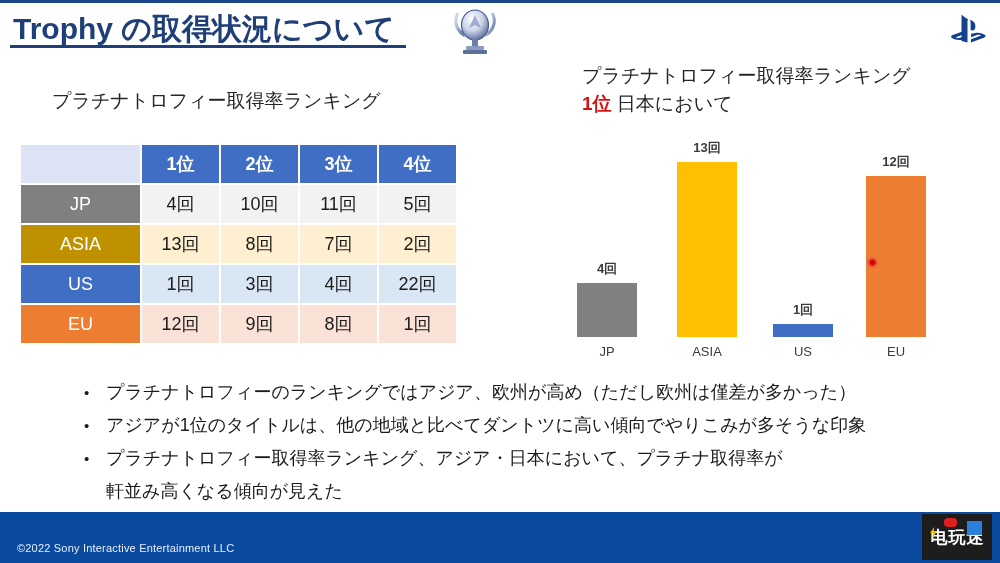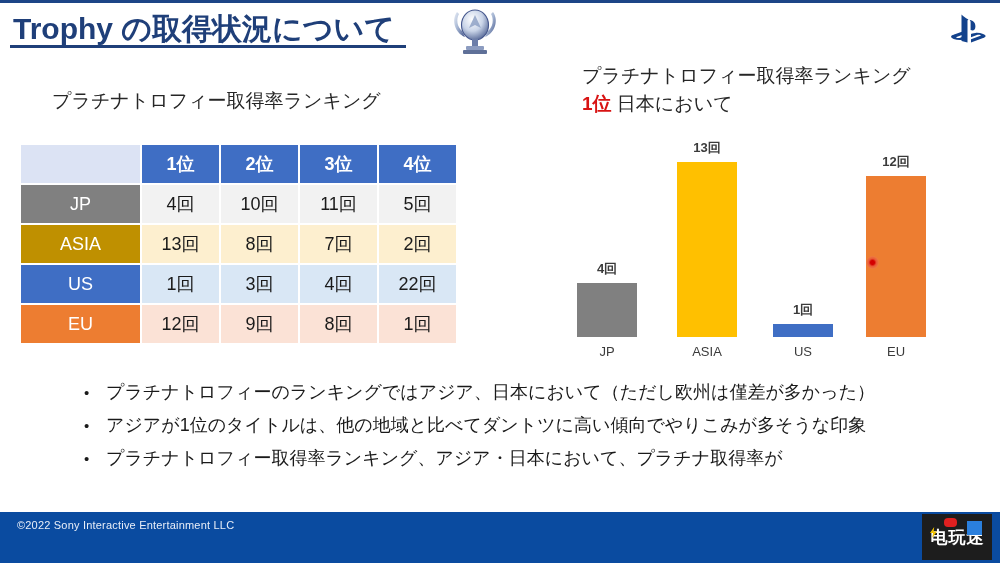--- a/index.html
+++ b/index.html
@@ -143,21 +143,21 @@
   }
   .bullet-text { flex: 1; }
 
   
   .footer-bar {
     position: absolute; left: 0; top: 512px;
     width: 1000px; height: 51px;
     background: #0a4ba0;
   }
   .copyright {
-    position: absolute; left: 17px; top: 519px;
+    position: absolute; left: 17px; top: 542px;
     font-size: 11px; color: #e8eef8;
     letter-spacing: 0.2px;
     white-space: nowrap;
   }
   .watermark {
     position: absolute; left: 922px; top: 514px;
     width: 70px; height: 46px;
     background: #1d1d1d;
     display: flex; align-items: center; justify-content: center;
     gap: 1px;
@@ -300,29 +300,33 @@
     <div class="cat-label" style="left:117px; width:60px;">ASIA</div>
     <div class="cat-label" style="left:213px; width:60px;">US</div>
     <div class="cat-label" style="left:306px; width:60px;">EU</div>
   </div>
 
   <div class="cursor-dot"></div>
 
   <div class="bullets">
     <div class="bullet-row">
       <span class="bullet-mark">•</span>
-      <span class="bullet-text">プラチナトロフィーのランキングではアジア、日本において（ただし欧州は僅差が多かった）</span>
+      <span class="bullet-text">プラチナトロフィーのランキングではアジア、欧州が高め（ただし欧州は僅差が多かった）</span>
     </div>
     <div class="bullet-row">
       <span class="bullet-mark">•</span>
       <span class="bullet-text">アジアが1位のタイトルは、他の地域と比べてダントツに高い傾向でやりこみが多そうな印象</span>
     </div>
     <div class="bullet-row">
       <span class="bullet-mark">•</span>
       <span class="bullet-text">プラチナトロフィー取得率ランキング、アジア・日本において、プラチナ取得率が</span>
+    </div>
+    <div class="bullet-row">
+      <span class="bullet-mark"></span>
+      <span class="bullet-text">軒並み高くなる傾向が見えた</span>
     </div>
   </div>
 
   <div class="footer-bar"></div>
   <div class="copyright">©2022 Sony Interactive Entertainment LLC</div>
 
   <div class="watermark">
     <span class="wm-ch a">电</span>
     <span class="wm-ch b">玩</span>
     <span class="wm-ch c">迷</span>

